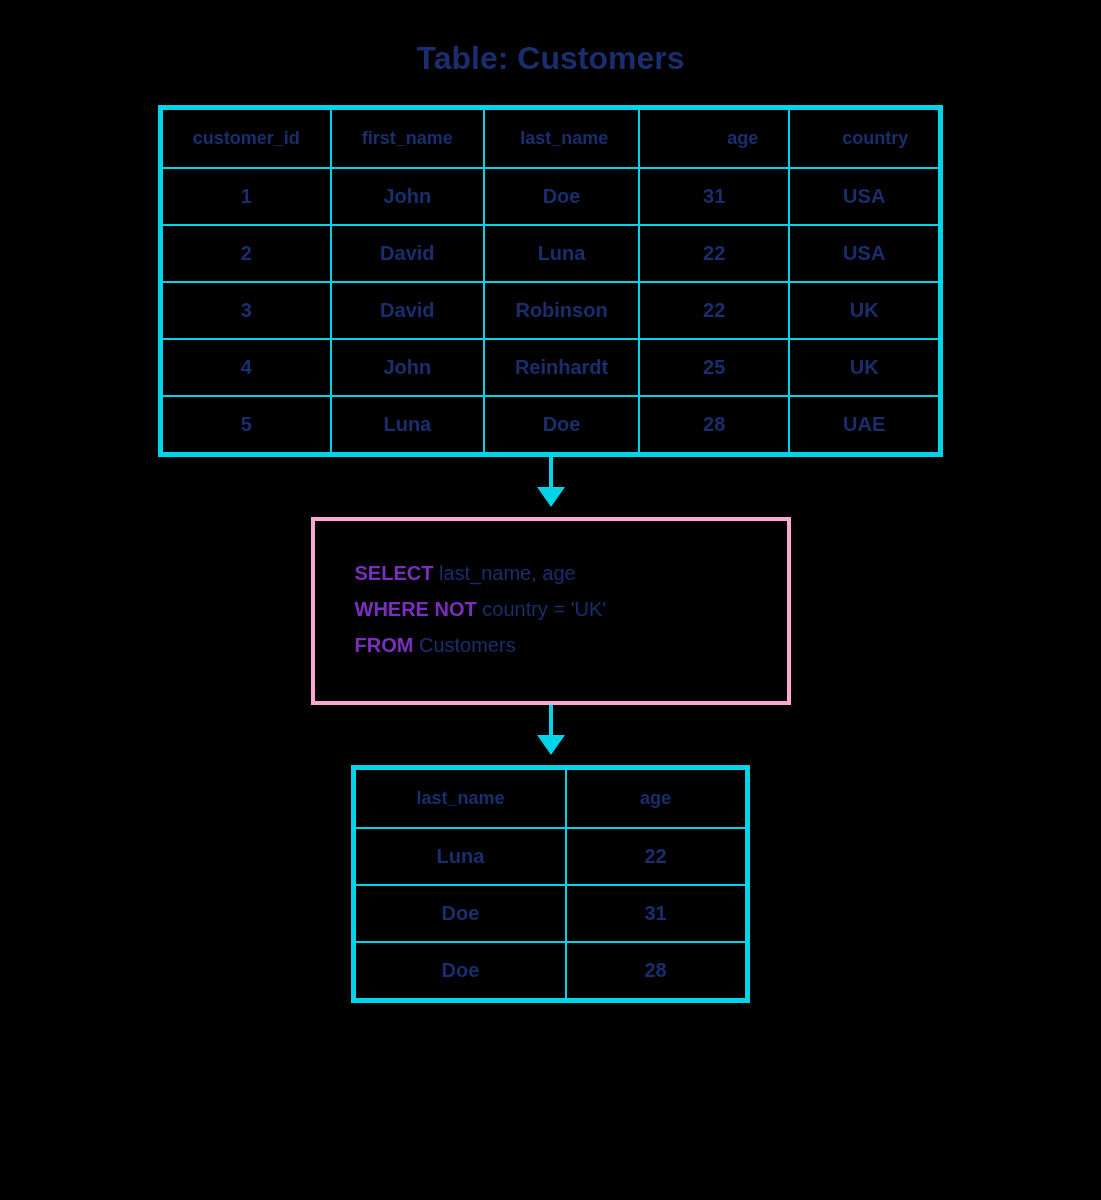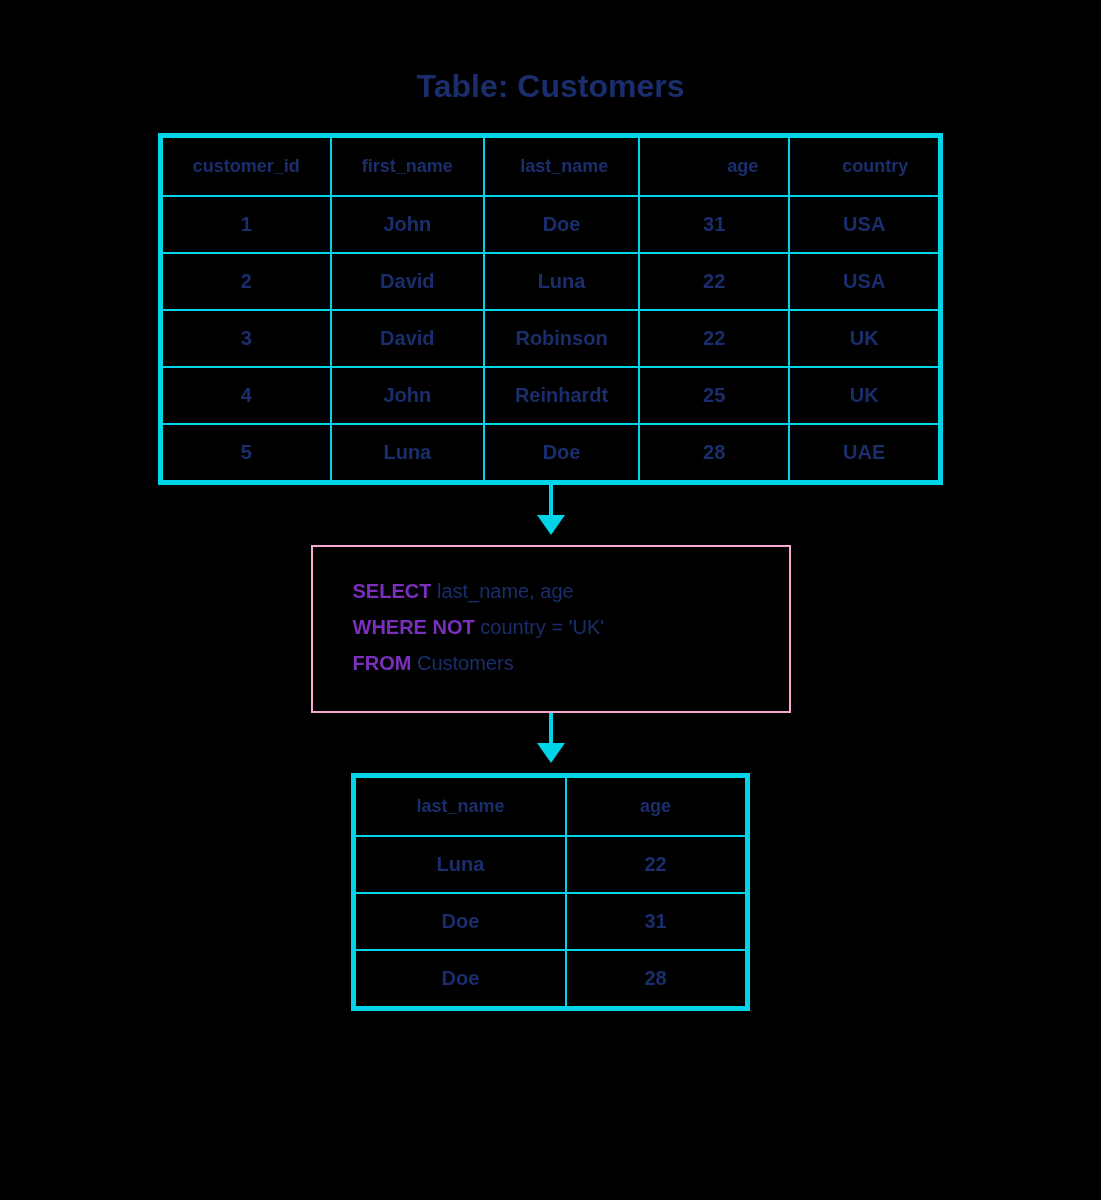--- a/index.html
+++ b/index.html
@@ -25,21 +25,20 @@
     }
 
     
     .page-title {
       color: #1a2e6e;
       font-size: 32px;
       font-weight: 700;
       font-family: 'Arial', sans-serif;
       margin-bottom: 28px;
       text-align: center;
-      margin-top: 28px;
     }
 
     
     .customers-table-wrapper {
       border: 3px solid #00d4e8;
       display: inline-block;
     }
 
     table {
       border-collapse: collapse;
@@ -93,22 +92,22 @@
       height: 0;
       border-left: 14px solid transparent;
       border-right: 14px solid transparent;
       border-top: 20px solid #00d4e8;
       position: absolute;
       top: 30px;
     }
 
     
     .sql-box {
-      border: 2px solid #f9a8d4;
-      padding: 28px 40px;
+      border: 4px solid #f9a8d4;
+      padding: 36px 40px;
       min-width: 480px;
       max-width: 520px;
     }
 
     .sql-line {
       font-size: 20px;
       font-family: 'Arial', sans-serif;
       margin-bottom: 4px;
       line-height: 1.6;
     }

